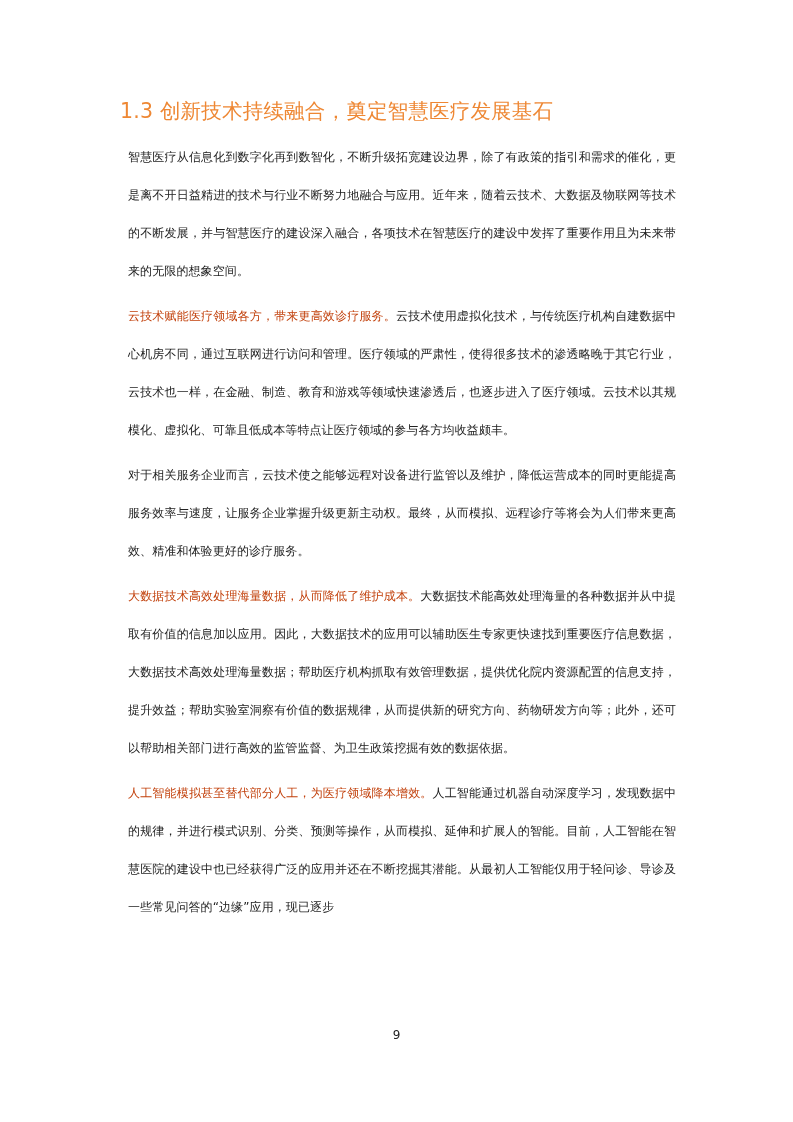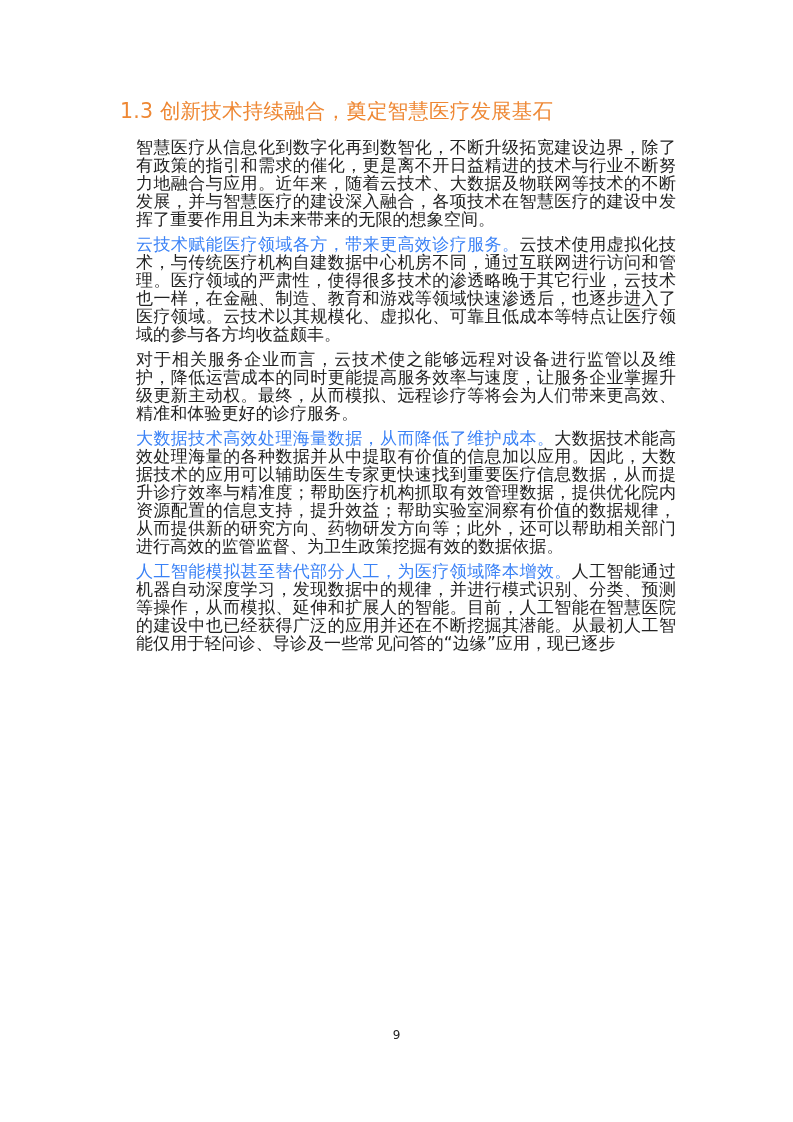--- a/index.html
+++ b/index.html
@@ -1,35 +1,35 @@
 <!DOCTYPE html>
 <html><head>
 <meta charset="utf-8">
 <style>
   html, body { margin: 0; padding: 0; background: #ffffff; }
   body { width: 793px; height: 1122px; position: relative; overflow: hidden;
          font-family: "DejaVu Sans", "Liberation Sans", sans-serif; color: #222; }
   .page { position: absolute; left: 120px; top: 96px; width: 556px; }
   .heading { font-size: 20.5px; font-weight: normal; color: #ee8733; margin: 0 0 12px 0; line-height: 30px; letter-spacing: 0.2px; }
-  .para { font-size: 17px; line-height: 18px; margin: 0 0 7px 16px; text-align: justify; letter-spacing: 0.1px; }
-  .lead { color: #3b82f6; }
+  .para { font-size: 12px; line-height: 38px; margin: 0 0 7px 8px; text-align: justify; letter-spacing: 0.1px; }
+  .lead { color: #c2410c; }
   .pageno { position: absolute; top: 1028px; left: 0; width: 793px; text-align: center; font-size: 12px; color: #222; }
 </style>
 </head>
 <body>
 
 <div class="page">
   <h2 class="heading">1.3  创新技术持续融合，奠定智慧医疗发展基石</h2>
 
   <p class="para"><span>智慧医疗从信息化到数字化再到数智化，不断升级拓宽建设边界，除了有政策的指引和需求的催化，更是离不开日益精进的技术与行业不断努力地融合与应用。近年来，随着云技术、大数据及物联网等技术的不断发展，并与智慧医疗的建设深入融合，各项技术在智慧医疗的建设中发挥了重要作用且为未来带来的无限的想象空间。</span></p>
 
   <p class="para"><span class="lead">云技术赋能医疗领域各方，带来更高效诊疗服务。</span><span>云技术使用虚拟化技术，与传统医疗机构自建数据中心机房不同，通过互联网进行访问和管理。医疗领域的严肃性，使得很多技术的渗透略晚于其它行业，云技术也一样，在金融、制造、教育和游戏等领域快速渗透后，也逐步进入了医疗领域。云技术以其规模化、虚拟化、可靠且低成本等特点让医疗领域的参与各方均收益颇丰。</span></p>
 
 
 
   <p class="para"><span>对于相关服务企业而言，云技术使之能够远程对设备进行监管以及维护，降低运营成本的同时更能提高服务效率与速度，让服务企业掌握升级更新主动权。最终，从而模拟、远程诊疗等将会为人们带来更高效、精准和体验更好的诊疗服务。</span></p>
 
-  <p class="para"><span class="lead">大数据技术高效处理海量数据，从而降低了维护成本。</span><span>大数据技术能高效处理海量的各种数据并从中提取有价值的信息加以应用。因此，大数据技术的应用可以辅助医生专家更快速找到重要医疗信息数据，从而提升诊疗效率与精准度；帮助医疗机构抓取有效管理数据，提供优化院内资源配置的信息支持，提升效益；帮助实验室洞察有价值的数据规律，从而提供新的研究方向、药物研发方向等；此外，还可以帮助相关部门进行高效的监管监督、为卫生政策挖掘有效的数据依据。</span></p>
+  <p class="para"><span class="lead">大数据技术高效处理海量数据，从而降低了维护成本。</span><span>大数据技术能高效处理海量的各种数据并从中提取有价值的信息加以应用。因此，大数据技术的应用可以辅助医生专家更快速找到重要医疗信息数据，大数据技术高效处理海量数据；帮助医疗机构抓取有效管理数据，提供优化院内资源配置的信息支持，提升效益；帮助实验室洞察有价值的数据规律，从而提供新的研究方向、药物研发方向等；此外，还可以帮助相关部门进行高效的监管监督、为卫生政策挖掘有效的数据依据。</span></p>
 
   <p class="para"><span class="lead">人工智能模拟甚至替代部分人工，为医疗领域降本增效。</span><span>人工智能通过机器自动深度学习，发现数据中的规律，并进行模式识别、分类、预测等操作，从而模拟、延伸和扩展人的智能。目前，人工智能在智慧医院的建设中也已经获得广泛的应用并还在不断挖掘其潜能。从最初人工智能仅用于轻问诊、导诊及一些常见问答的“边缘”应用，现已逐步</span></p>
 </div>
 
 <div class="pageno">9</div>
 
 </body></html>

